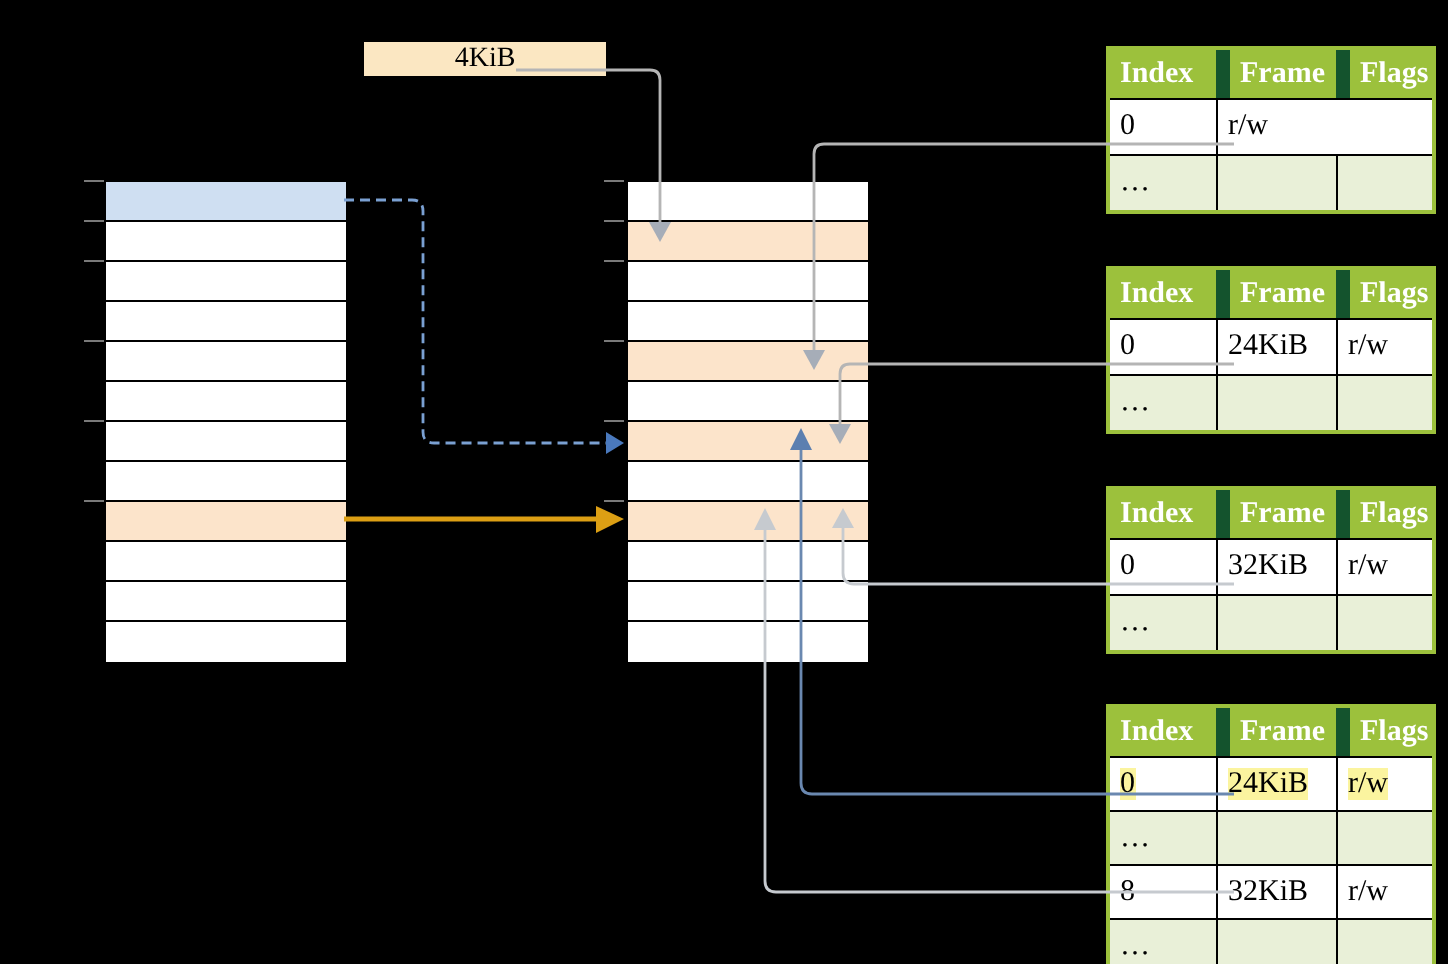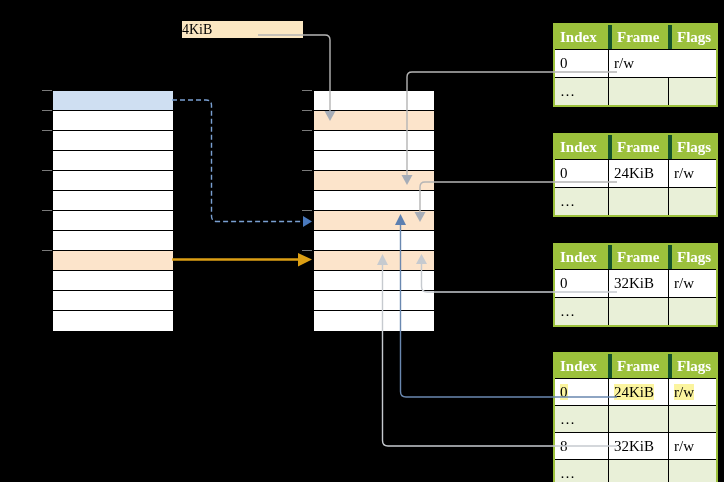--- a/index.html
+++ b/index.html
@@ -5,21 +5,21 @@
   html,body{margin:0;padding:0;background:#000;}
   .canvas{
     position:relative;width:724px;height:482px;overflow:hidden;
     background:var(--background,#000);
     font-family:"Liberation Serif","DejaVu Serif",serif;
   }
   
   .size-label{
     position:absolute;left:182px;top:21px;width:121px;height:17px;
     background:var(--label_tan);color:#000;font-size:14px;line-height:17px;
-    text-align:left;
+    text-align:center;
   }
   
   .mem-table{
     position:absolute;width:120px;border:1px solid var(--border_black);
     background:var(--row_white);box-sizing:content-box;
   }
   #left-table{left:52px;top:90px;}
   #middle-table{left:313px;top:90px;}
   .mrow{height:20px;box-sizing:border-box;border-bottom:1px solid var(--border_black);}
   .mrow:last-child{border-bottom:none;}
@@ -33,21 +33,21 @@
     border:2px solid var(--header_green);background:var(--row_white);
     font-size:15px;color:#000;
   }
   #pt-0{top:23px;} #pt-1{top:133px;} #pt-2{top:243px;} #pt-3{top:352px;}
   .pt-header{
     display:grid;grid-template-columns:53px 60px 48px;height:24px;
     background:var(--header_green);color:#fff;font-weight:bold;
   }
   .pt-header .cell{
     box-sizing:border-box;padding:1px 0 0 5px;line-height:22px;
-    border-left:4px solid #14532d;overflow:hidden;white-space:nowrap;
+    border-left:7px solid #14532d;overflow:hidden;white-space:nowrap;
   }
   .pt-header .cell:first-child{border-left:none;}
   .pt-row{
     display:grid;grid-template-columns:53px 60px 48px;height:27px;
     border-top:1px solid var(--border_black);background:var(--row_white);
   }
   #pt-3 .pt-row{height:26px;}
   .pt-row.shaded{background:var(--row_light_green);}
   .pt-row .cell{
     box-sizing:border-box;padding:3px 0 0 5px;line-height:20px;

